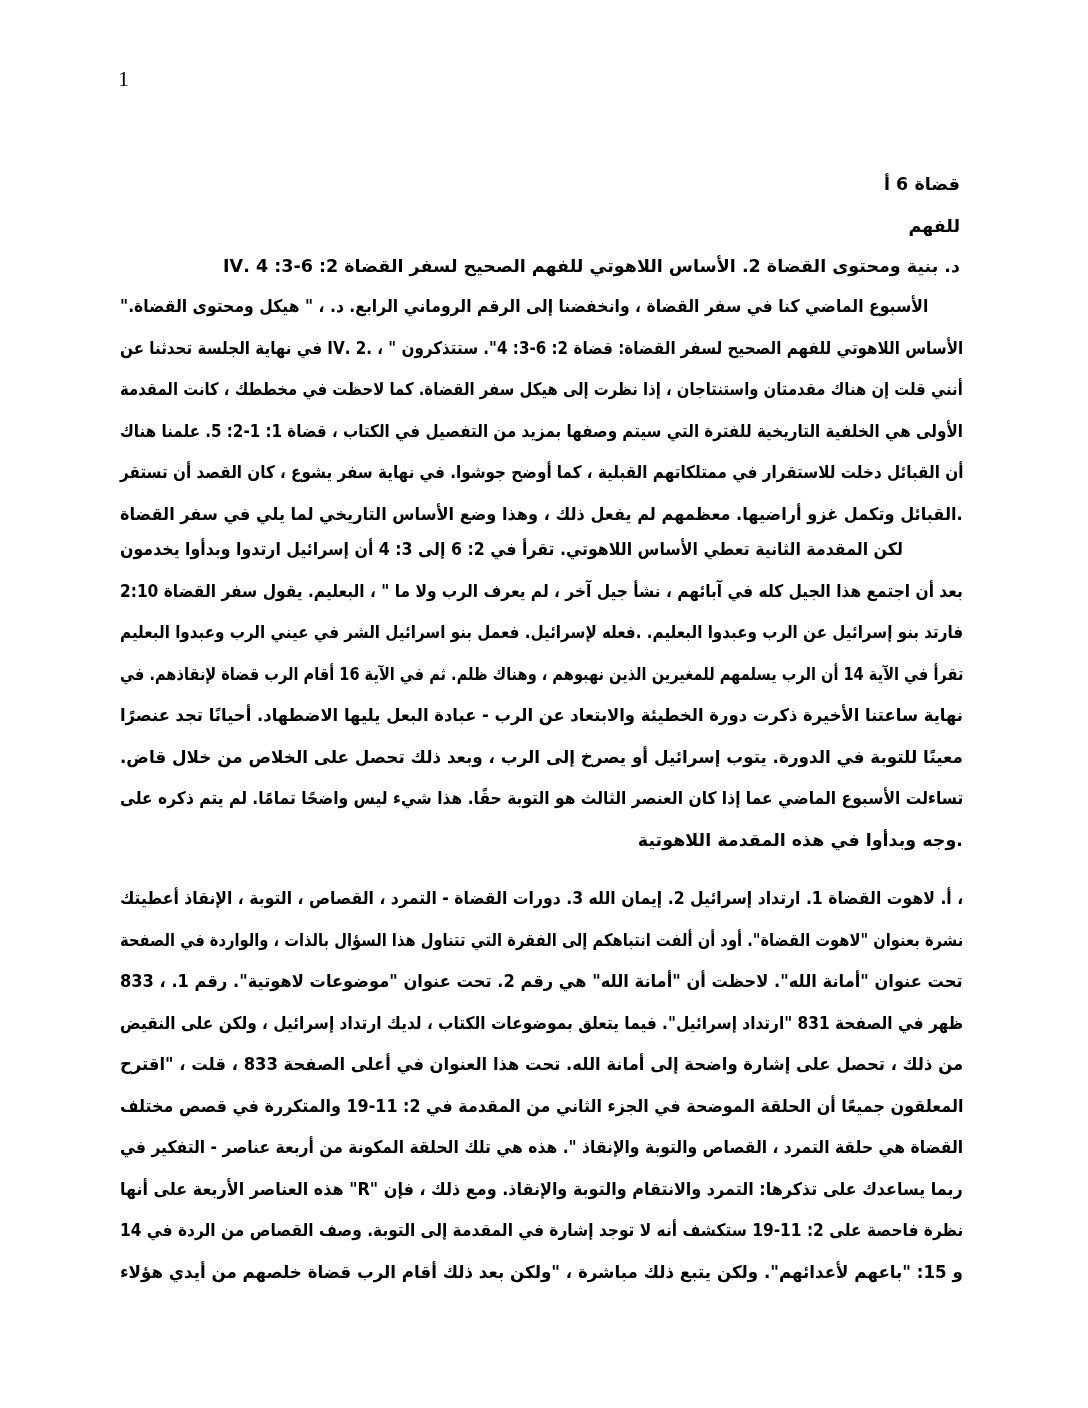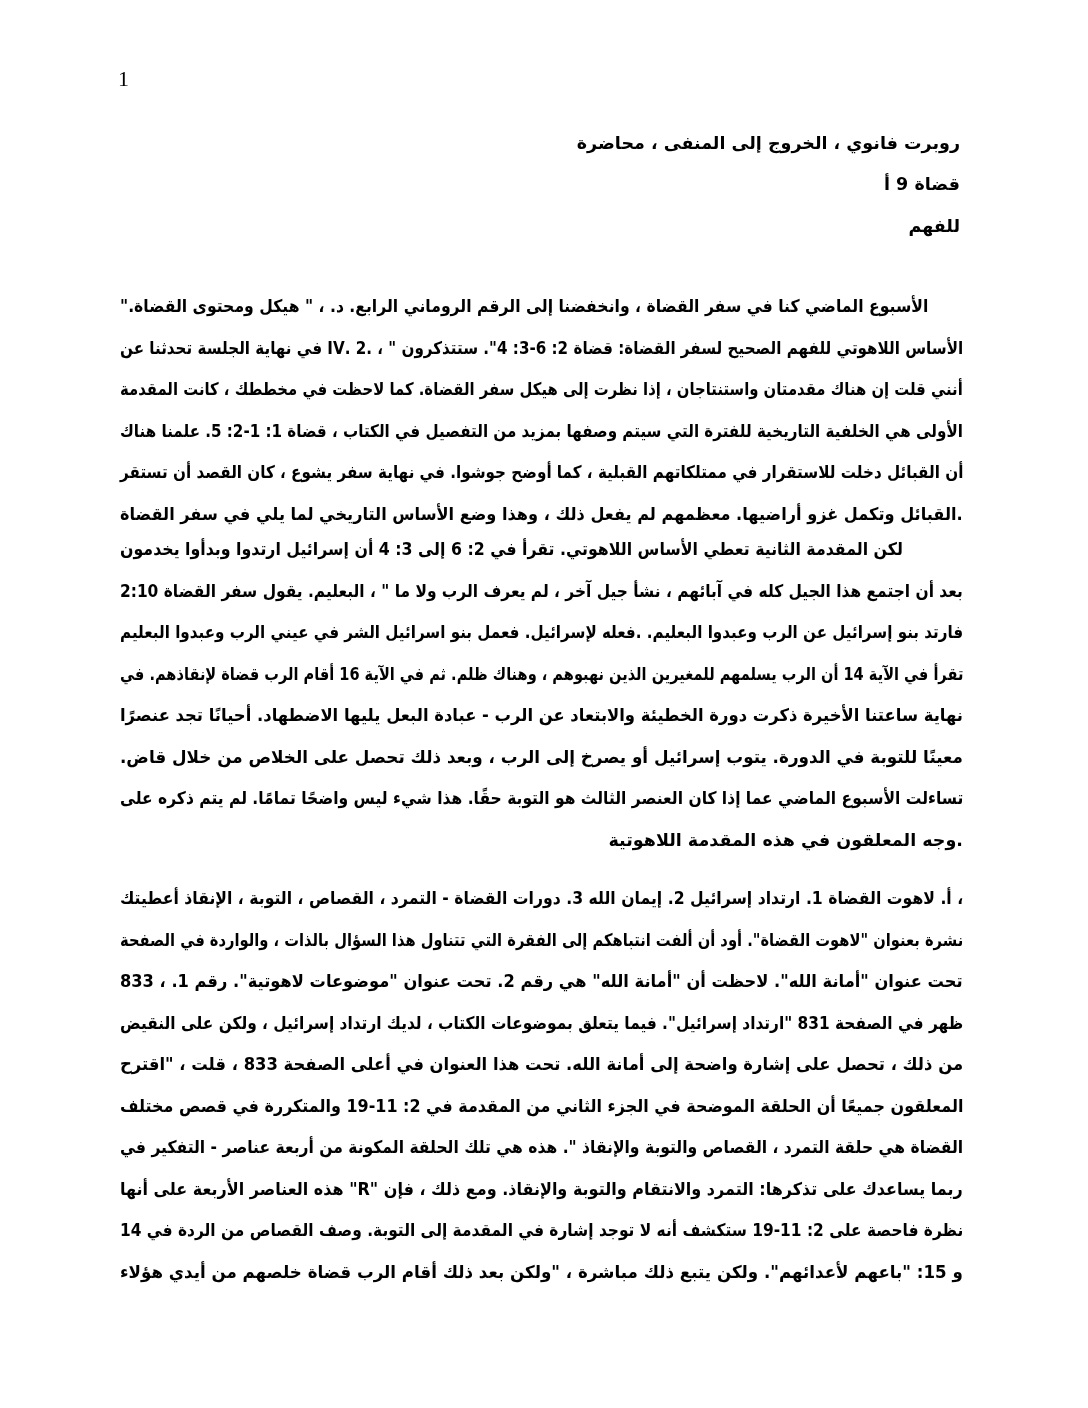--- a/index.html
+++ b/index.html
@@ -11,39 +11,39 @@
       font-family:"DejaVu Sans", sans-serif; font-size:17.5px; font-weight:bold; transform-origin:right center; }
     .head { right:128px; }
     .body-line { right:125px; }
   </style>
 </head>
 <body>
 
 <div class="page">
   <div class="pnum">1</div>
 
-  <div class="line head" style="top:133px;">روبرت فانوي ، الخروج إلى المنفى ، محاضرة</div>
-  <div class="line head" style="top:174px;">قضاة 9 أ</div>
+  <div class="line head" style="top:174px;">قضاة 6 أ</div>
   <div class="line head" style="top:216px;">للفهم</div>
+  <div class="line head" style="top:256px;">د. بنية ومحتوى القضاة 2. الأساس اللاهوتي للفهم الصحيح لسفر القضاة 2: 6-3: 4 .IV</div>
 
   <div id="paras">
       <div class="line body-line" style="top: 296px; right: 160px; transform: scaleX(0.893805);">الأسبوع الماضي كنا في سفر القضاة ، وانخفضنا إلى الرقم الروماني الرابع. د. ، " هيكل ومحتوى القضاة."</div>
       <div class="line body-line" style="top: 337.5px; right: 125px; transform: scaleX(0.865503);">الأساس اللاهوتي للفهم الصحيح لسفر القضاة: قضاة 2: 6-3: 4". ستتذكرون " ، .2 .IV في نهاية الجلسة تحدثنا عن</div>
       <div class="line body-line" style="top: 379px; right: 125px; transform: scaleX(0.848089);">أنني قلت إن هناك مقدمتان واستنتاجان ، إذا نظرت إلى هيكل سفر القضاة. كما لاحظت في مخططك ، كانت المقدمة</div>
       <div class="line body-line" style="top: 420.5px; right: 125px; transform: scaleX(0.864615);">الأولى هي الخلفية التاريخية للفترة التي سيتم وصفها بمزيد من التفصيل في الكتاب ، قضاة 1: 1-2: 5. علمنا هناك</div>
       <div class="line body-line" style="top: 462px; right: 125px; transform: scaleX(0.867284);">أن القبائل دخلت للاستقرار في ممتلكاتهم القبلية ، كما أوضح جوشوا. في نهاية سفر يشوع ، كان القصد أن تستقر</div>
       <div class="line body-line" style="top: 503.5px; right: 125px; transform: scaleX(0.922319);">.القبائل وتكمل غزو أراضيها. معظمهم لم يفعل ذلك ، وهذا وضع الأساس التاريخي لما يلي في سفر القضاة</div>
       <div class="line body-line" style="top: 539px; right: 185px; transform: scaleX(0.902074);">لكن المقدمة الثانية تعطي الأساس اللاهوتي. تقرأ في 2: 6 إلى 3: 4 أن إسرائيل ارتدوا وبدأوا يخدمون</div>
       <div class="line body-line" style="top: 580.5px; right: 125px; transform: scaleX(0.881799);">بعد أن اجتمع هذا الجيل كله في آبائهم ، نشأ جيل آخر ، لم يعرف الرب ولا ما " ، البعليم. يقول سفر القضاة 2:10</div>
       <div class="line body-line" style="top: 622px; right: 125px; transform: scaleX(0.865503);">فارتد بنو إسرائيل عن الرب وعبدوا البعليم. .فعله لإسرائيل. فعمل بنو اسرائيل الشر في عيني الرب وعبدوا البعليم</div>
       <div class="line body-line" style="top: 663.5px; right: 125px; transform: scaleX(0.832182);">تقرأ في الآية 14 أن الرب يسلمهم للمغيرين الذين نهبوهم ، وهناك ظلم. ثم في الآية 16 أقام الرب قضاة لإنقاذهم. في</div>
       <div class="line body-line" style="top: 705px; right: 125px; transform: scaleX(0.936667);">نهاية ساعتنا الأخيرة ذكرت دورة الخطيئة والابتعاد عن الرب - عبادة البعل يليها الاضطهاد. أحيانًا تجد عنصرًا</div>
       <div class="line body-line" style="top: 746.5px; right: 125px; transform: scaleX(0.957955);">معينًا للتوبة في الدورة. يتوب إسرائيل أو يصرخ إلى الرب ، وبعد ذلك تحصل على الخلاص من خلال قاض.</div>
       <div class="line body-line" style="top: 788px; right: 125px; transform: scaleX(0.886435);">تساءلت الأسبوع الماضي عما إذا كان العنصر الثالث هو التوبة حقًا. هذا شيء ليس واضحًا تمامًا. لم يتم ذكره على</div>
-      <div class="line body-line" style="top: 829.5px; right: 125px;">.وجه المعلقون في هذه المقدمة اللاهوتية</div>
+      <div class="line body-line" style="top: 829.5px; right: 125px;">.وجه وبدأوا في هذه المقدمة اللاهوتية</div>
       <div class="line body-line" style="top: 888px; right: 125px; transform: scaleX(0.895855);">، أ. لاهوت القضاة 1. ارتداد إسرائيل 2. إيمان الله 3. دورات القضاة - التمرد ، القصاص ، التوبة ، الإنقاذ أعطيتك</div>
       <div class="line body-line" style="top: 929.5px; right: 125px; transform: scaleX(0.839641);">نشرة بعنوان "لاهوت القضاة". أود أن ألفت انتباهكم إلى الفقرة التي تتناول هذا السؤال بالذات ، والواردة في الصفحة</div>
       <div class="line body-line" style="top: 971px; right: 125px; transform: scaleX(0.929438);">تحت عنوان "أمانة الله". لاحظت أن "أمانة الله" هي رقم 2. تحت عنوان "موضوعات لاهوتية". رقم 1. ، 833</div>
       <div class="line body-line" style="top: 1012.5px; right: 125px; transform: scaleX(0.878125);">ظهر في الصفحة 831 "ارتداد إسرائيل". فيما يتعلق بموضوعات الكتاب ، لديك ارتداد إسرائيل ، ولكن على النقيض</div>
       <div class="line body-line" style="top: 1054px; right: 125px; transform: scaleX(0.936667);">من ذلك ، تحصل على إشارة واضحة إلى أمانة الله. تحت هذا العنوان في أعلى الصفحة 833 ، قلت ، "اقترح</div>
       <div class="line body-line" style="top: 1095.5px; right: 125px; transform: scaleX(0.911351);">المعلقون جميعًا أن الحلقة الموضحة في الجزء الثاني من المقدمة في 2: 11-19 والمتكررة في قصص مختلف</div>
       <div class="line body-line" style="top: 1137px; right: 125px; transform: scaleX(0.889241);">القضاة هي حلقة التمرد ، القصاص والتوبة والإنقاذ ". هذه هي تلك الحلقة المكونة من أربعة عناصر - التفكير في</div>
       <div class="line body-line" style="top: 1178.5px; right: 125px; transform: scaleX(0.914317);">ربما يساعدك على تذكرها: التمرد والانتقام والتوبة والإنقاذ. ومع ذلك ، فإن "R" هذه العناصر الأربعة على أنها</div>
       <div class="line body-line" style="top: 1220px; right: 125px; transform: scaleX(0.880878);">نظرة فاحصة على 2: 11-19 ستكشف أنه لا توجد إشارة في المقدمة إلى التوبة. وصف القصاص من الردة في 14</div>
       <div class="line body-line" style="top: 1261.5px; right: 125px; transform: scaleX(0.952542);">و 15: "باعهم لأعدائهم". ولكن يتبع ذلك مباشرة ، "ولكن بعد ذلك أقام الرب قضاة خلصهم من أيدي هؤلاء</div>

